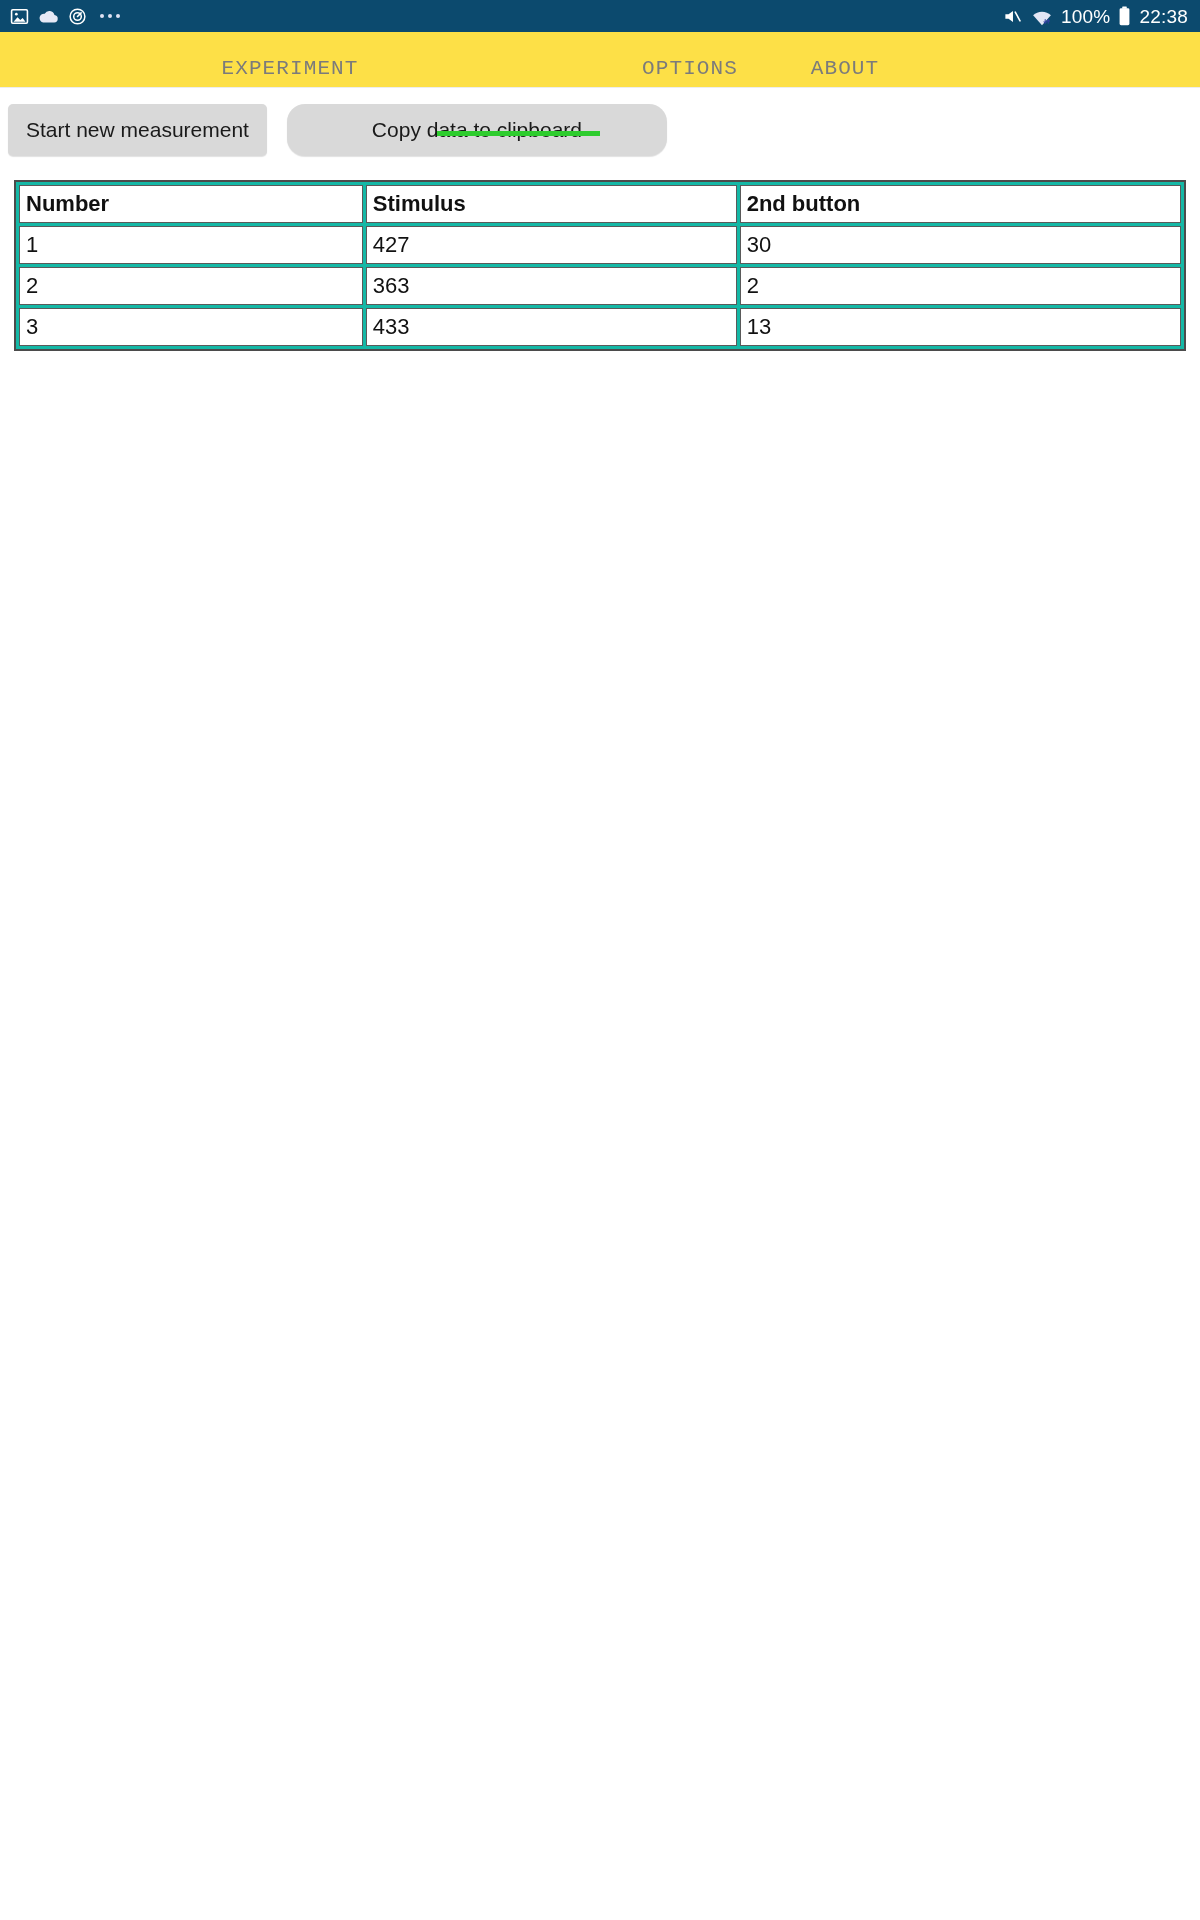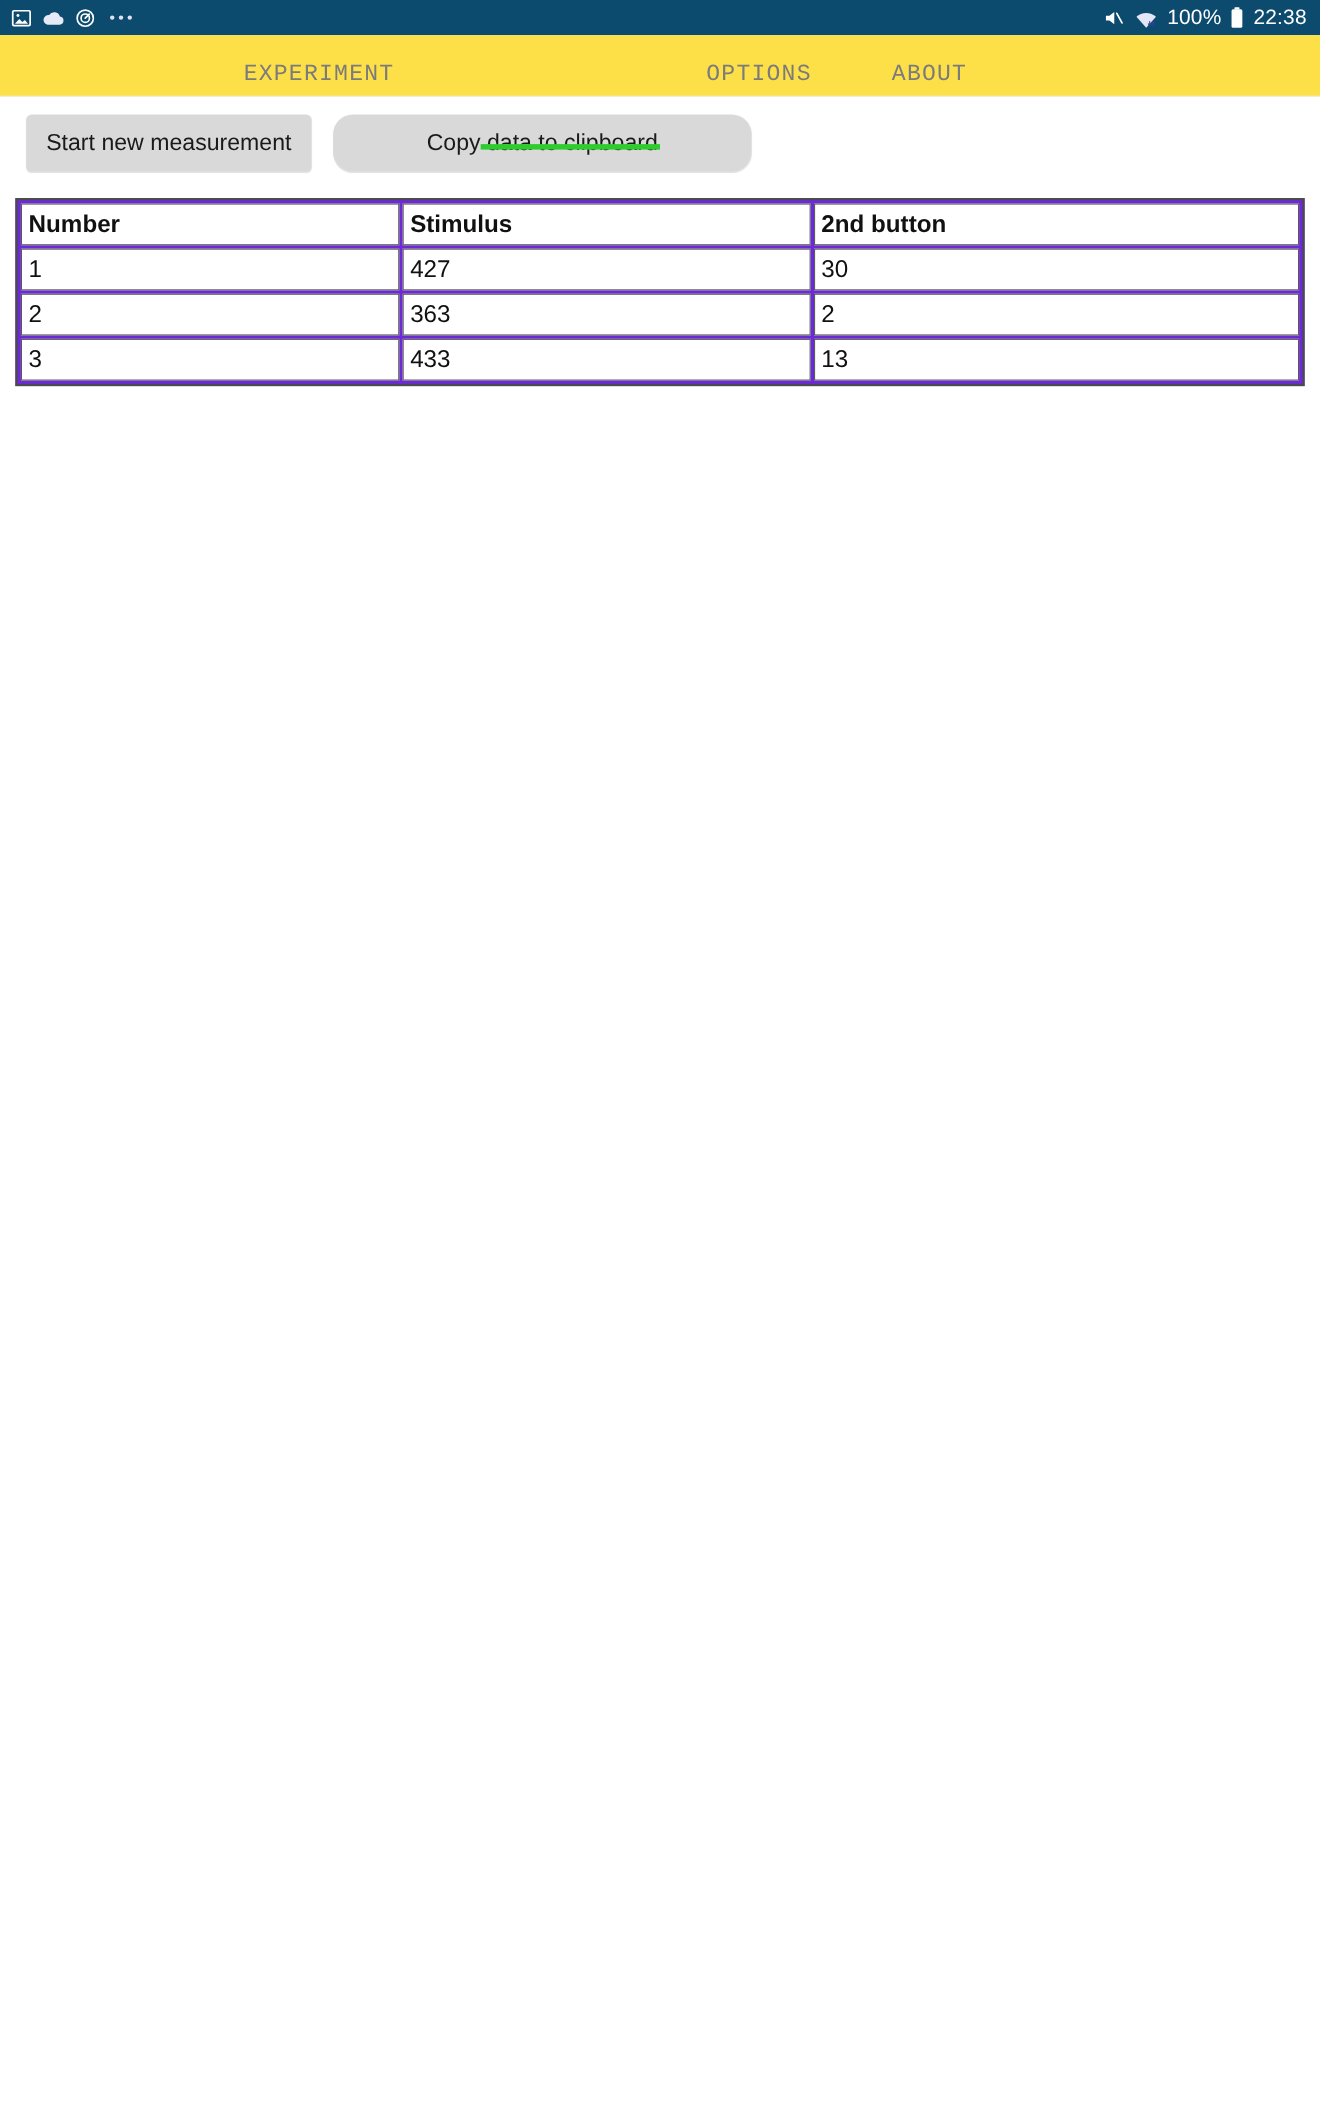--- a/index.html
+++ b/index.html
@@ -70,21 +70,20 @@
   }
 
   
   .content { background: #ffffff; padding: 0; }
 
   .buttonrow {
     display: flex;
     align-items: flex-start;
     padding: 16px 0 0 8px;
     gap: 20px;
-    margin-left: 16px;
   }
   .btn {
     background: #d9d9d9;
     border: none;
     border-radius: 5px;
     color: #1a1a1a;
     font-family: "Liberation Sans", sans-serif;
     font-size: 21px;
     font-weight: 400;
     height: 52px;
@@ -97,21 +96,21 @@
   }
   .btn.wide { width: 380px; padding: 0; border-radius: 18px; }
 
   
   .table-wrap { padding: 24px 14px 0 14px; }
   table.data {
     width: 1172px;
     border: 2px solid #4b4b4b;
     border-collapse: separate;
     border-spacing: 3px;
-    background: #6d28d9;
+    background: #14b8a6;
   }
   table.data th, table.data td {
     border: 1px solid #5a5a5a;
     background: #ffffff;
     height: 38px;
     padding: 2px 6px;
     font-size: 22px;
     color: #111111;
     text-align: left;
     vertical-align: middle;

